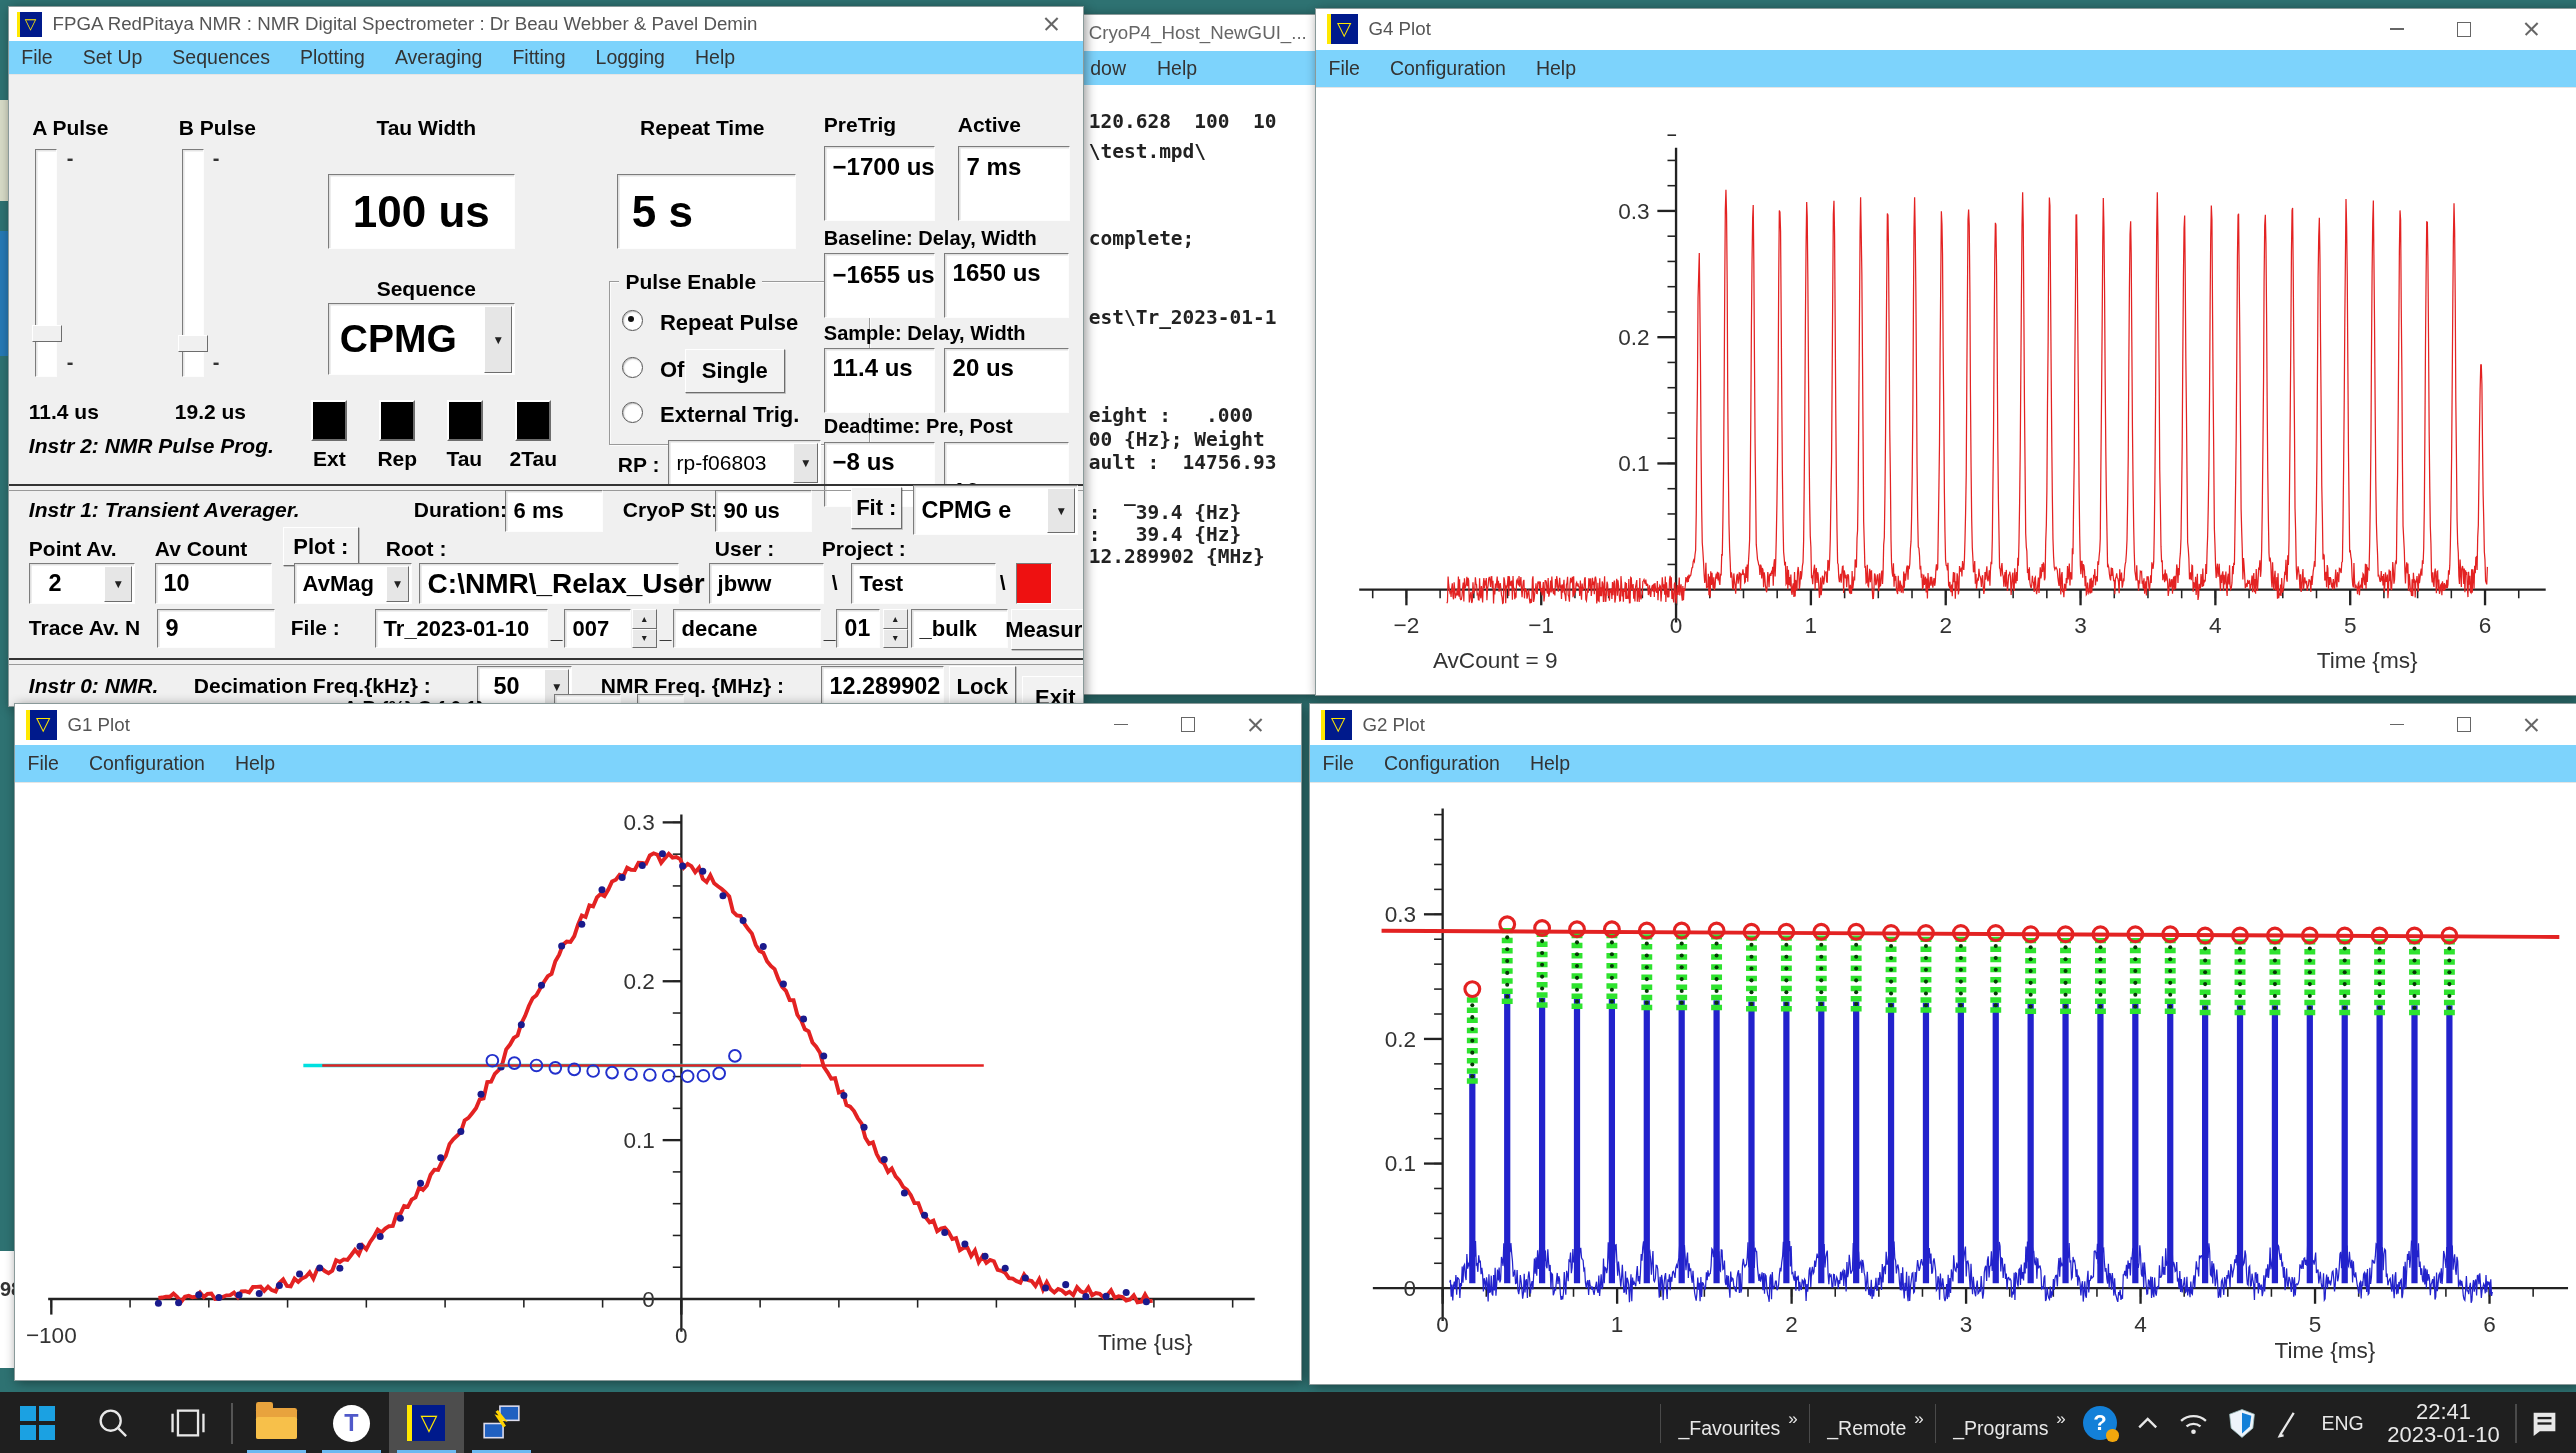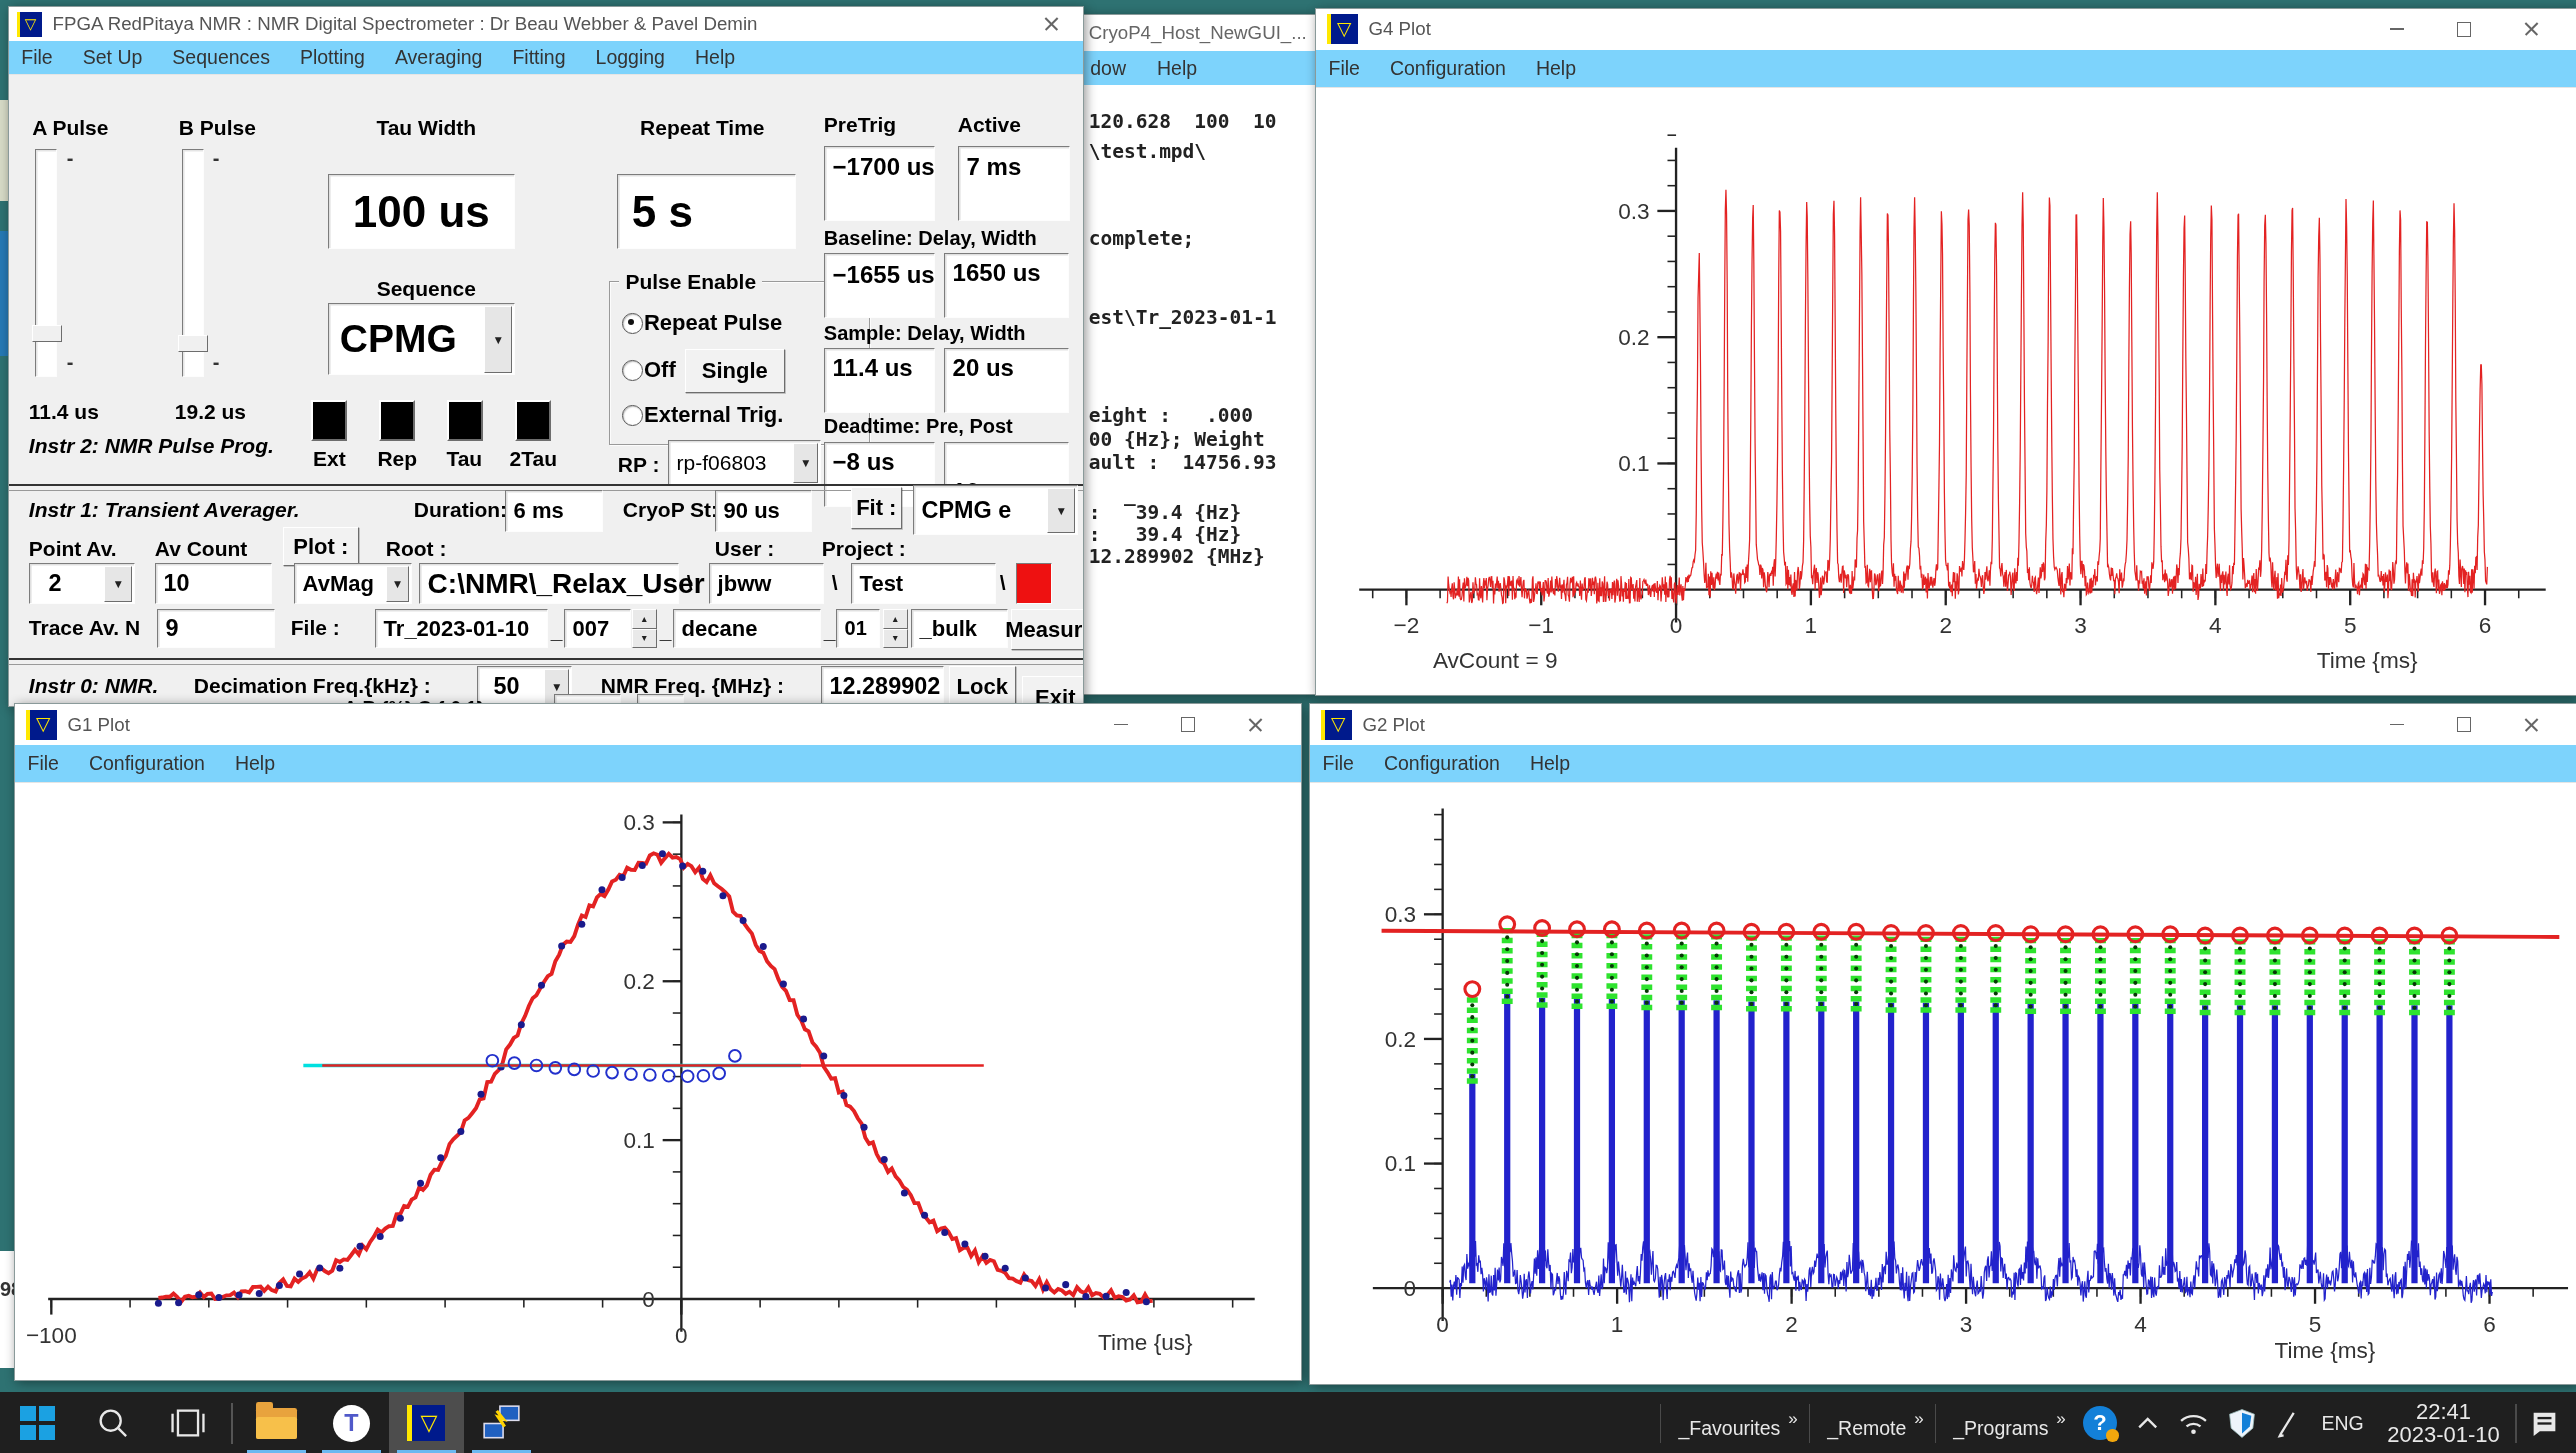--- a/index.html
+++ b/index.html
@@ -23,21 +23,21 @@
   .plotwin{background:#fff;}
   svg.chart{position:absolute;left:0;top:0;}
   svg text{font-family:"Liberation Sans",sans-serif;font-size:29px;fill:#333;}
   
   .lb{position:absolute;font-weight:bold;font-size:21px;color:#000;white-space:nowrap;}
   .it{font-style:italic;}
   .ctr{text-align:center;}
   .sb{position:absolute;background:#fff;border:1.6px solid;border-color:#7c7c7c #fdfdfd #fdfdfd #7c7c7c;box-shadow:inset 1.6px 1.6px 0 rgba(0,0,0,.12);display:flex;align-items:center;font-weight:bold;padding-left:7.8px;white-space:nowrap;box-sizing:border-box;}
   .btn{position:absolute;background:#f2f2f2;border:1.6px solid;border-color:#fff #6d6d6d #6d6d6d #fff;box-shadow:0.8px 0.8px 0 rgba(0,0,0,.25);display:flex;align-items:center;justify-content:center;font-weight:bold;font-size:22px;box-sizing:border-box;white-space:nowrap;}
   .da{position:absolute;right:1.6px;top:1.6px;bottom:1.6px;width:28px;background:#e6e6e6;border:1.6px solid;border-color:#fff #6d6d6d #6d6d6d #fff;display:flex;align-items:center;justify-content:center;font-size:11.7px;color:#222;box-sizing:border-box;}
-  .rad{display:flex;align-items:center;gap:1px;position:absolute;font-weight:bold;font-size:22px;white-space:nowrap;}
+  .rad{display:flex;gap:17px;position:absolute;font-weight:bold;font-size:22px;white-space:nowrap;}
   .rdot{width:18.7px;height:18.7px;border-radius:50%;border:1.6px solid #555;background:#fff;box-shadow:inset 0.8px 0.8px 1.6px rgba(0,0,0,.3);position:relative;flex:none;}
   .rdot.sel::after{content:"";position:absolute;left:4.7px;top:4.7px;width:6.2px;height:6.2px;border-radius:50%;background:#111;}
   .grp{position:absolute;border:0.8px solid #9a9a9a;box-shadow:inset 0.8px 0.8px 0 #fff,0.8px 0.8px 0 #fff;}
   .grp>.glab{position:absolute;left:9.4px;top:-12.5px;background:#f0f0f0;padding:0 6.2px;font-weight:bold;font-size:21px;white-space:nowrap;}
   .bsq{position:absolute;width:36px;height:41px;background:#000;border:2.3px solid;border-color:#fff #6d6d6d #6d6d6d #fff;box-sizing:border-box;}
   .slider{position:absolute;width:20px;background:#fff;border:1.6px solid;border-color:#7c7c7c #fdfdfd #fdfdfd #7c7c7c;box-shadow:inset 1.6px 1.6px 0 rgba(0,0,0,.1);}
   .shandle{position:absolute;left:-4.7px;width:30px;height:17px;background:#f0f0f0;border:1.6px solid;border-color:#fff #6d6d6d #6d6d6d #fff;box-sizing:border-box;}
   .stick{position:absolute;font-weight:bold;font-size:20px;color:#333;}
   .hsep{position:absolute;left:0;right:0;height:3.9px;border-top:2.3px solid #333;border-bottom:0.8px solid #999;}
   .spin{position:absolute;width:25px;display:flex;flex-direction:column;}
@@ -283,21 +283,21 @@
       </div>
     <div class="spin" style="left:623px;top:602px;height:39px;">
         <div>▲</div>
         <div>▼</div>
       </div>
     <div class="lb" style="left:651px;top:612px;">_</div>
     <div class="sb" style="left:664px;top:602px;width:148px;height:39px;font-size:22px;">
         <span>decane</span>
       </div>
     <div class="lb" style="left:815px;top:612px;">_</div>
-    <div class="sb" style="left:827px;top:602px;width:44px;height:39px;font-size:20px;">
+    <div class="sb" style="left:827px;top:602px;width:44px;height:39px;font-size:23px;">
         <span>01</span>
       </div>
     <div class="spin" style="left:874px;top:602px;height:39px;">
         <div>▲</div>
         <div>▼</div>
       </div>
     <div class="sb" style="left:902px;top:602px;width:97px;height:39px;font-size:22px;">
         <span>_bulk</span>
       </div>
     <div class="btn" style="left:1002px;top:602px;width:78px;height:41px;">

